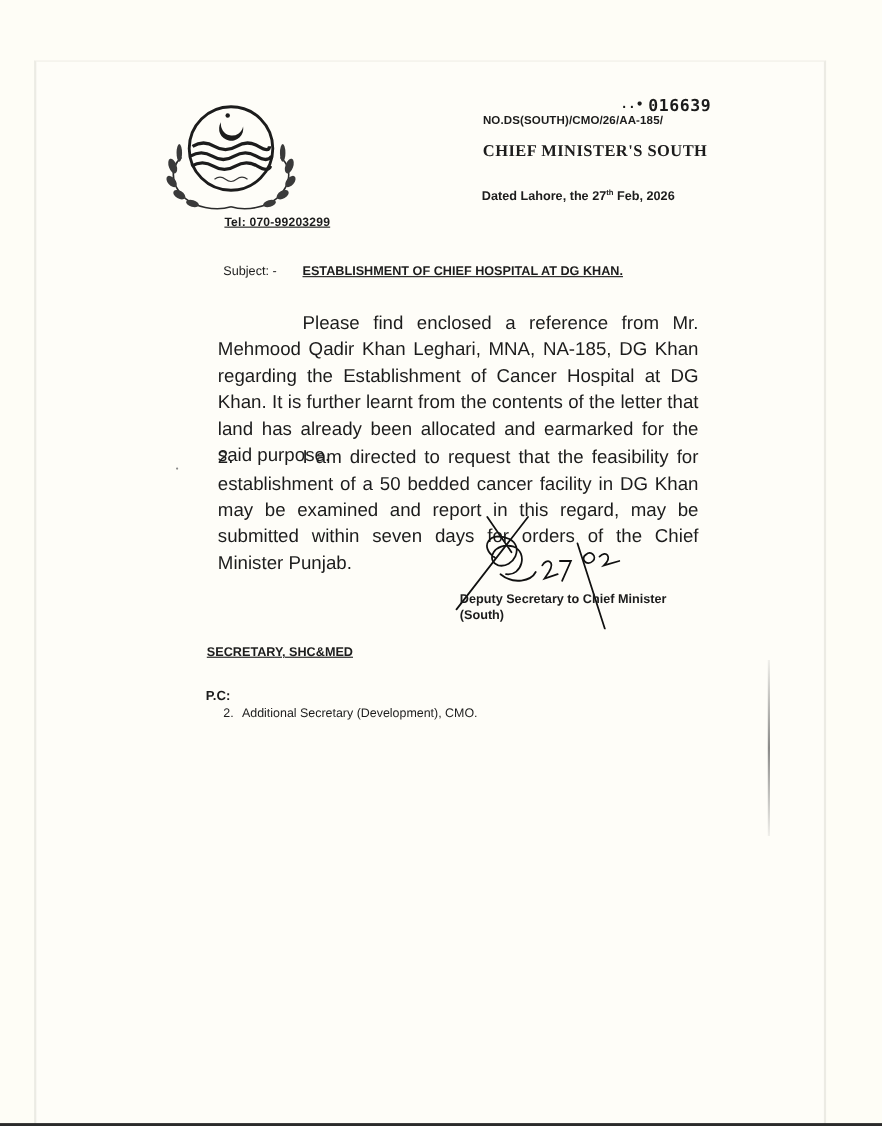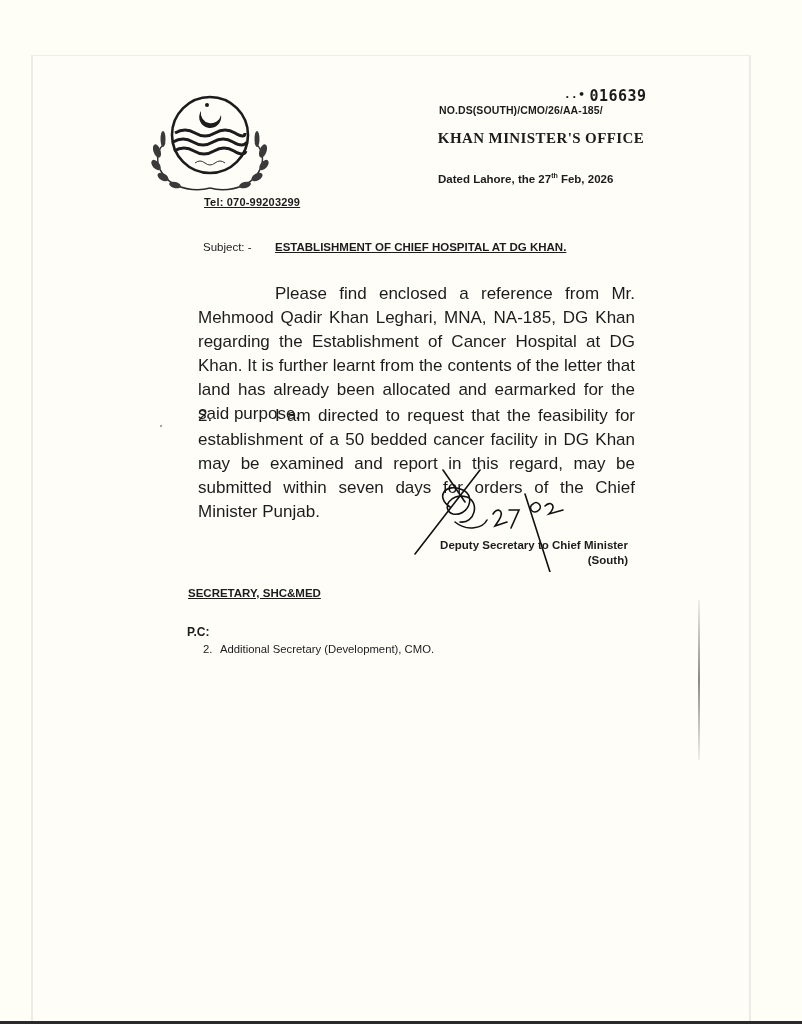--- a/index.html
+++ b/index.html
@@ -158,21 +158,21 @@
       left: 405px;
       top: 462px;
       width: 200px;
       height: 110px;
     }
     .sig-title {
       position: absolute;
       left: 418px;
       top: 538px;
       width: 210px;
-      text-align: right;
+      text-align: left;
       font-size: 11.5px;
       font-weight: bold;
       line-height: 15px;
     }
 
     
     .addressee {
       position: absolute;
       left: 188px;
       top: 587px;
@@ -241,21 +241,21 @@
 
   <path d="M50 70 q 5 -4 10 0 t 10 0 t 10 0" fill="none" stroke="#333" stroke-width="1"></path>
 </svg>
 
 <div class="tel">Tel: 070-99203299</div>
 
 <div class="serial"><span class="dots">..•</span><span>016639</span></div>
 <div class="ref-no">NO.DS(SOUTH)/CMO/26/AA-185/</div>
 
 <div class="office">
-  <div>KHAN MINISTER'S OFFICE</div>
+  <div>CHIEF MINISTER'S SOUTH</div>
 </div>
 
 <div class="dated"><span>Dated Lahore, the 27</span><sup>th</sup><span> Feb, 2026</span></div>
 
 <div class="subject-label">Subject: -</div>
 <div class="subject-text">ESTABLISHMENT OF CHIEF HOSPITAL AT DG KHAN.</div>
 
 <div class="para para1">Please find enclosed a reference from Mr. Mehmood Qadir Khan Leghari, MNA, NA-185, DG Khan regarding the Establishment of Cancer Hospital at DG Khan. It is further learnt from the contents of the letter that land has already been allocated and earmarked for the said purpose.</div>
 <div class="para para2"><span class="num">2.</span><span>I am directed to request that the feasibility for establishment of a 50 bedded cancer facility in DG Khan may be examined and report in this regard, may be submitted within seven days for orders of the Chief Minister Punjab.</span></div>
 

